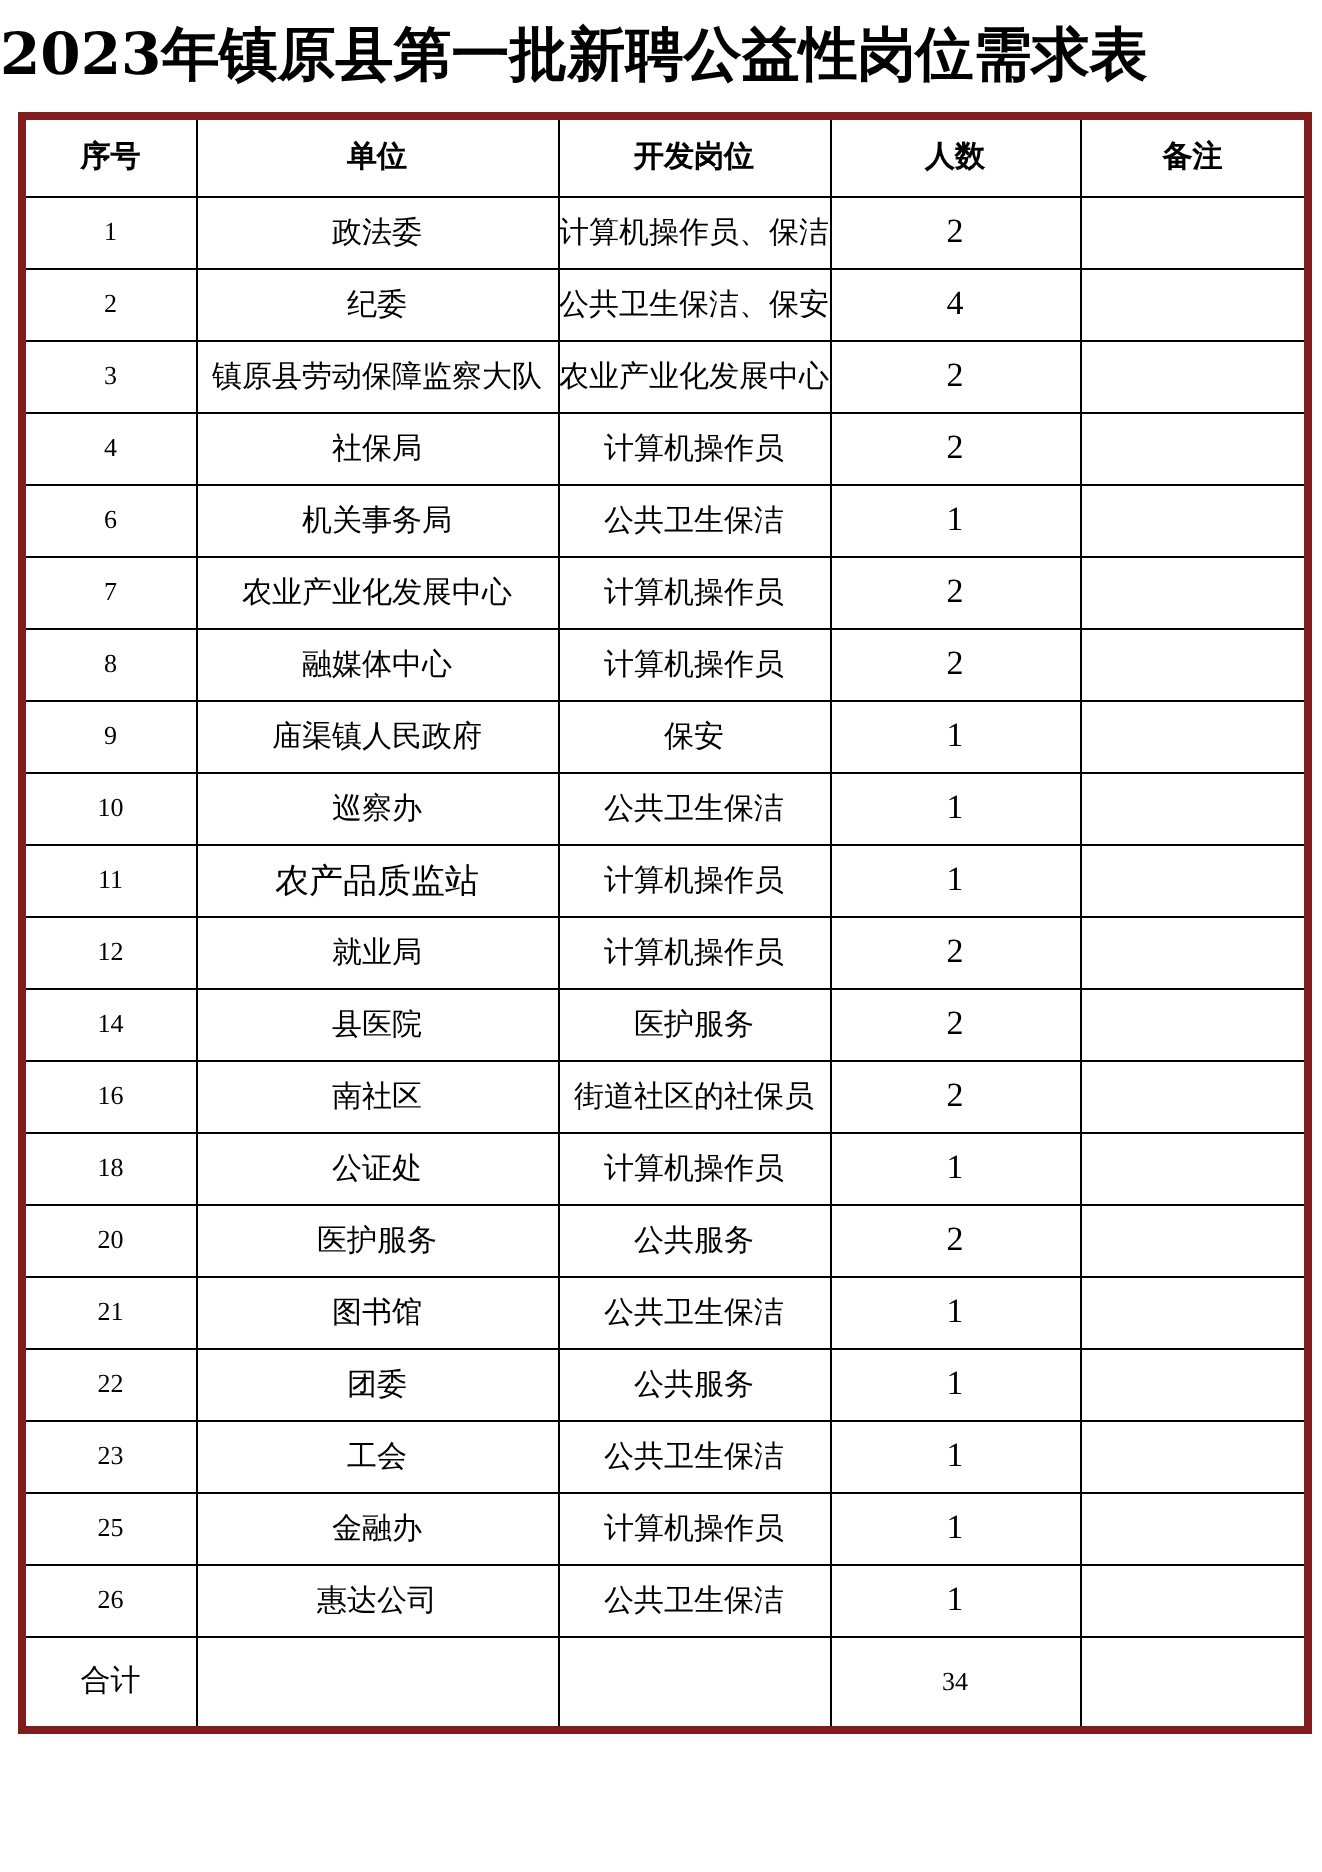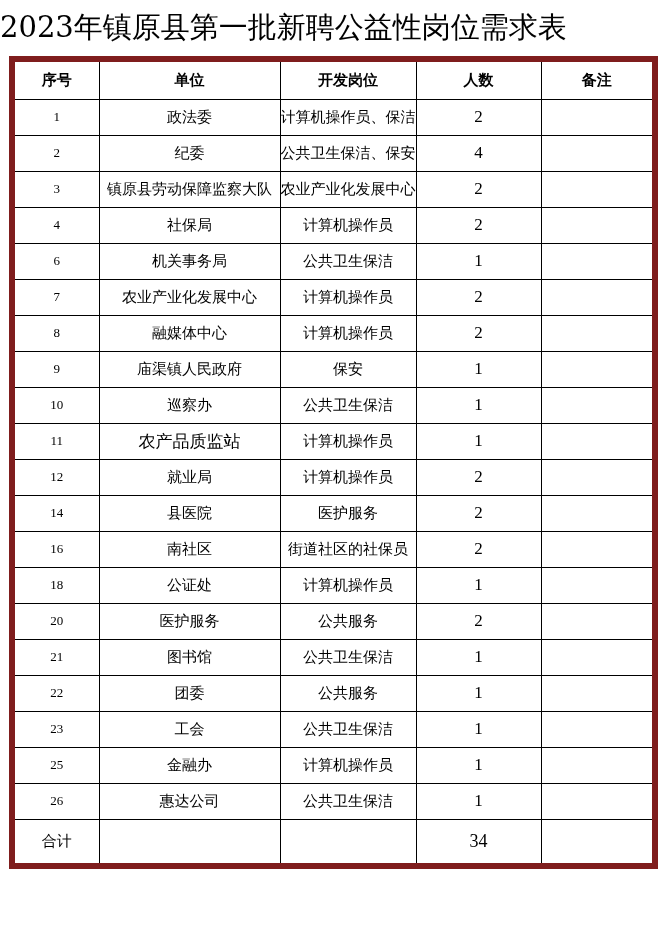--- a/index.html
+++ b/index.html
@@ -13,31 +13,31 @@
     width: 661px;
     height: 936px;
     position: relative;
     overflow: hidden;
   }
   .page-title {
     margin: 8px 0 0 0;
     width: 534px;
     text-align: right;
     font-family: "DejaVu Serif", "Liberation Serif", serif;
-    font-weight: normal;
+    font-weight: bold;
     font-size: 29px;
     line-height: 38px;
     white-space: nowrap;
   }
   table.req-table {
     border-collapse: collapse;
     table-layout: fixed;
     margin: 10px 0 0 9px;
     width: 643px;
-    border: 6px solid #7f1d1d;
+    border: 4px solid #7f1d1d;
   }
   .req-table th, .req-table td {
     border: 1px solid #000000;
     text-align: center;
     vertical-align: middle;
     padding: 0;
     overflow: hidden;
     white-space: nowrap;
   }
   .req-table thead tr { height: 40px; }
@@ -49,21 +49,21 @@
     font-size: 13px;
   }
   .c-unit { font-size: 15px; }
   .c-pos { font-size: 15px; }
   .c-count {
     font-family: "Liberation Serif", "DejaVu Serif", serif;
     font-size: 17px;
   }
   .c-note { font-size: 15px; }
   .total-row .c-label { font-size: 15px; font-family: "Liberation Sans", sans-serif; }
-  .total-row .c-count { font-size: 18px; margin-left: 43px; }
+  .total-row .c-count { font-size: 13px; margin-left: 43px; }
 </style>
 </head>
 <body>
 
 <div class="page-title">2023年镇原县第一批新聘公益性岗位需求表</div>
 
 <table class="req-table">
   <colgroup>
     <col style="width:87px">
     <col style="width:181px">

